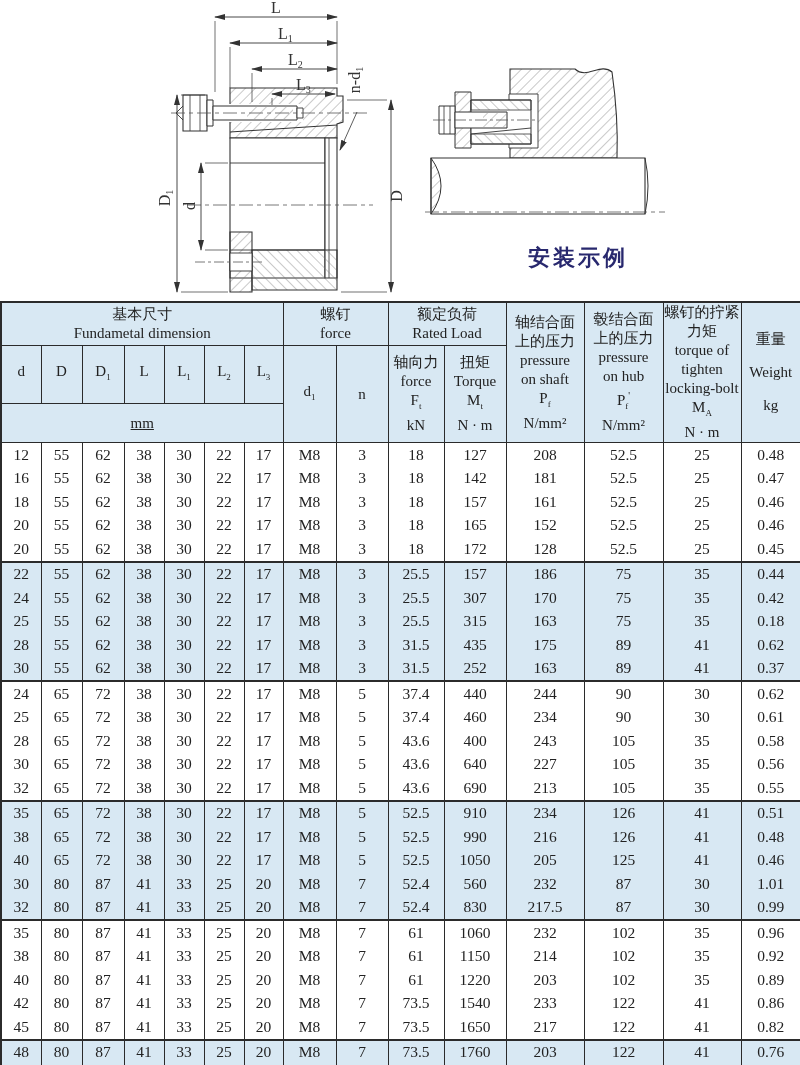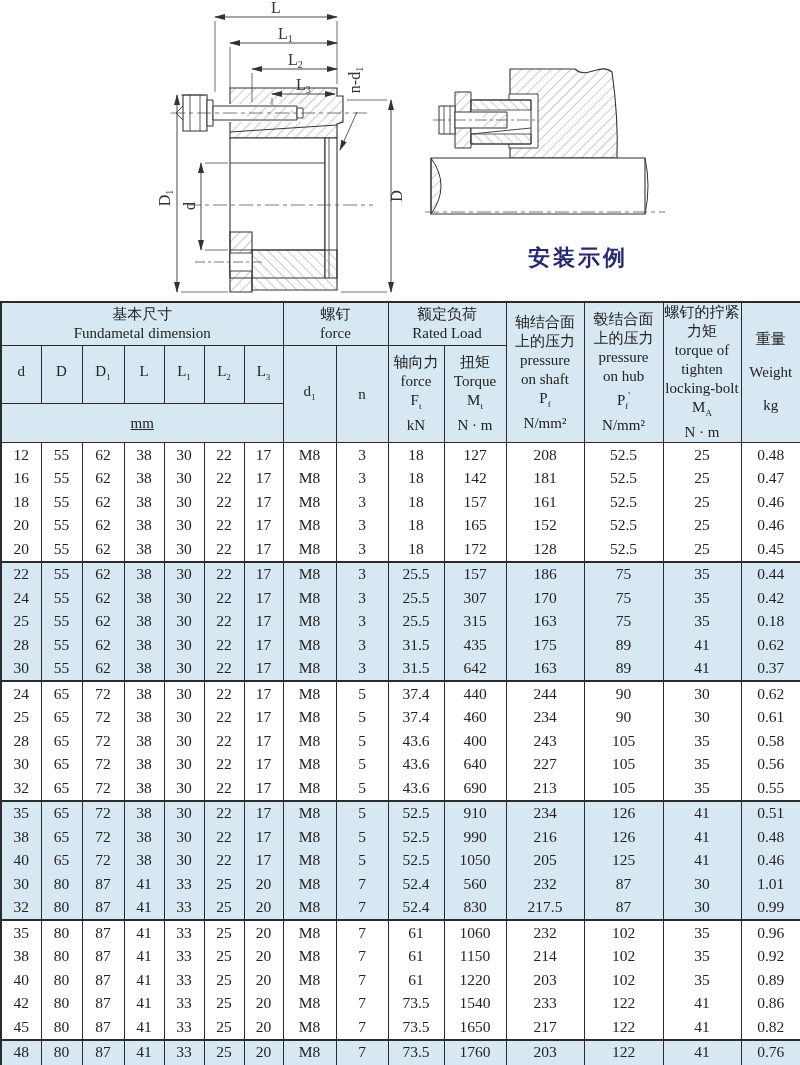--- a/index.html
+++ b/index.html
@@ -411,21 +411,21 @@
           <td>30</td>
           <td>55</td>
           <td>62</td>
           <td>38</td>
           <td>30</td>
           <td>22</td>
           <td>17</td>
           <td>M8</td>
           <td>3</td>
           <td>31.5</td>
-          <td>642</td>
+          <td>252</td>
           <td>163</td>
           <td>89</td>
           <td>41</td>
           <td>0.37</td>
         </tr>
         <tr>
           <td>24</td>
           <td>65</td>
           <td>72</td>
           <td>38</td>

